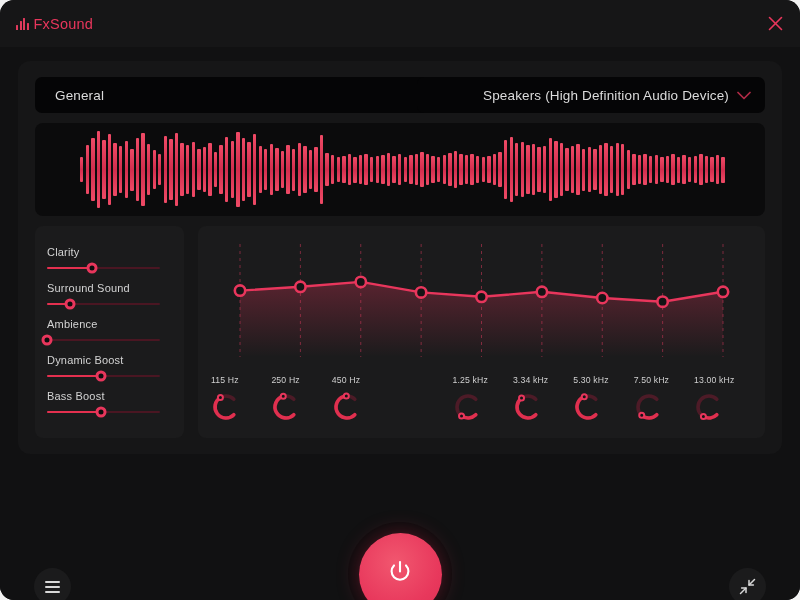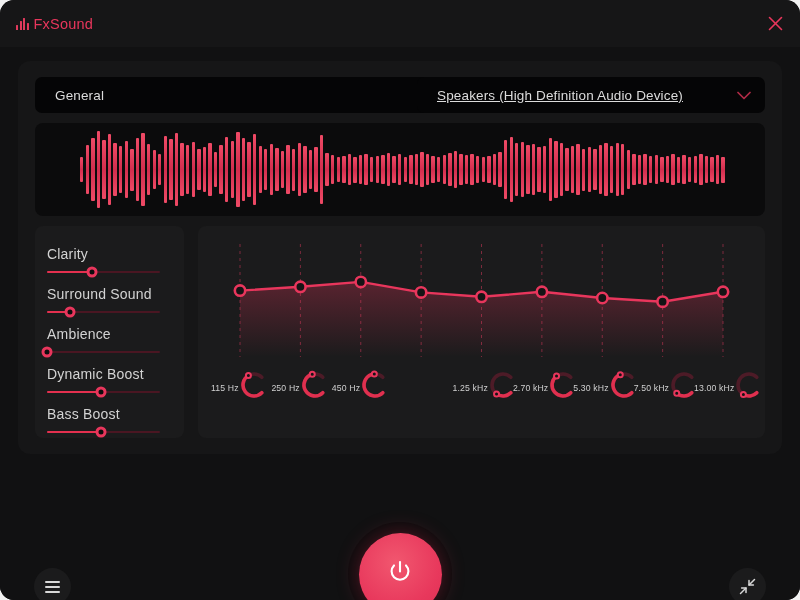--- a/index.html
+++ b/index.html
@@ -62,21 +62,21 @@
     display: flex; align-items: center;
     padding: 0 14px 0 20px;
     cursor: pointer;
   }
   .dd-preset { left: 17px; width: 420px; }
   .dd-device { left: 399px; width: 348px; }
   .dd-label {
     flex: 1; color: #dcdcdc; font-size: 13.5px; letter-spacing: .15px;
     white-space: nowrap; overflow: hidden;
   }
-  .dd-device .dd-label { text-align: left; padding-right: 8px; text-decoration: underline; }
+  .dd-device .dd-label { text-align: right; padding-right: 8px; }
   .chev { flex: 0 0 auto; }
 
   
   .wave-card {
     position: absolute; left: 17px; top: 62px;
     width: 730px; height: 93px;
     background: #0b0b0c;
     border-radius: 8px;
     overflow: hidden;
   }
@@ -94,21 +94,21 @@
   .sliders-card {
     position: absolute; left: 17px; top: 165px;
     width: 149px; height: 212px;
     background: #1b1b1c;
     border-radius: 8px;
     padding: 20px 14px 0 12px;
   }
   .slider-row { margin-bottom: 13px; }
   .slider-row:last-child { margin-bottom: 9px; }
   .slider-label {
-    color: #d3d3d3; font-size: 14px; letter-spacing: .2px;
+    color: #d3d3d3; font-size: 11px; letter-spacing: .2px;
     margin-bottom: 9px; display: block;
   }
   .slider-track {
     position: relative; height: 2px; width: 113px;
     background: #4a1622; border-radius: 2px;
   }
   .slider-fill {
     position: absolute; left: 0; top: 0; height: 2px;
     background: #e4304f; border-radius: 2px;
   }
@@ -126,22 +126,22 @@
     background: #1b1b1c;
     border-radius: 8px;
   }
   .eq-graph { position: absolute; left: 0; top: 0; width: 567px; height: 138px; }
   .eq-graph svg { display: block; }
   .eq-bottom {
     position: absolute; left: 0; top: 133px;
     width: 567px; height: 79px;
   }
   .eq-band {
-    position: absolute; width: 58px; top: 10px;
-    display: flex; flex-direction: row; align-items: flex-end;
+    position: absolute; width: 58px; top: 16px;
+    display: flex; flex-direction: column; align-items: flex-start;
   }
   .eq-freq {
     color: #cfcfcf; font-size: 8.7px; letter-spacing: .15px;
     margin-bottom: 6px; white-space: nowrap;
   }
   .eq-knob { width: 30px; height: 30px; }
   .eq-knob svg { display: block; }
 
   
   .power-ring {
@@ -442,21 +442,21 @@
               <div class="eq-freq">1.25 kHz</div>
               <div class="eq-knob">
                 <svg width="30" height="30" viewBox="0 0 30 30">
                   <path d="M22.78,23.78 A11,11 0 1 1 22.78,8.22" fill="none" stroke="#4d1b27" stroke-width="3.6" stroke-linecap="round"></path>
                   <path d="M22.78,23.78 A11,11 0 0 1 8.53,24.90" fill="none" stroke="#e0304f" stroke-width="3.6" stroke-linecap="round"></path>
                   <circle cx="8.53" cy="24.90" r="2.5" fill="#131314" stroke="#e8365c" stroke-width="2"></circle>
                 </svg>
               </div>
             </div>
             <div class="eq-band" style="left: 314.875px;">
-              <div class="eq-freq">2.70 kHz</div>
+              <div class="eq-freq">3.34 kHz</div>
               <div class="eq-knob">
                 <svg width="30" height="30" viewBox="0 0 30 30">
                   <path d="M22.78,23.78 A11,11 0 1 1 22.78,8.22" fill="none" stroke="#4d1b27" stroke-width="3.6" stroke-linecap="round"></path>
                   <path d="M22.78,23.78 A11,11 0 1 1 8.53,7.10" fill="none" stroke="#e0304f" stroke-width="3.6" stroke-linecap="round"></path>
                   <circle cx="8.53" cy="7.10" r="2.5" fill="#131314" stroke="#e8365c" stroke-width="2"></circle>
                 </svg>
               </div>
             </div>
             <div class="eq-band" style="left: 375.25px;">
               <div class="eq-freq">5.30 kHz</div>

